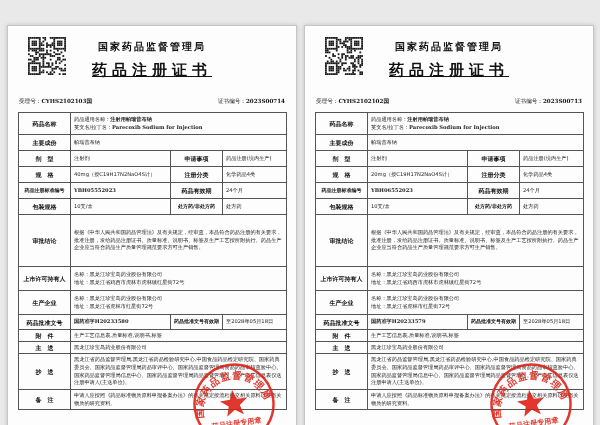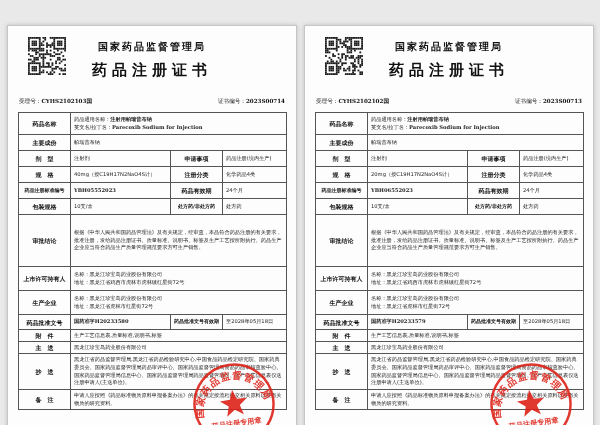--- a/index.html
+++ b/index.html
@@ -6,21 +6,21 @@
   body{width:600px;height:425px;background:#e9e9e9;position:relative;
        font-family:"DejaVu Sans",sans-serif;overflow:hidden;}
   .page{position:absolute;top:25px;width:288px;height:411px;background:#fdfdfd;
         border:1px solid #c6c6c6;box-shadow:0 0 4px rgba(0,0,0,.18);}
   .page.left{left:7px;}
   .page.right{left:304px;}
   .qr{position:absolute;left:20px;top:11px;width:38px;height:38px;fill:#1a1a1a;}
   .hdr{position:absolute;left:0;right:0;top:14px;text-align:center;color:#111;}
   .authority{font-size:10px;font-weight:bold;letter-spacing:2px;}
   .cert-title{font-size:15px;font-weight:bold;letter-spacing:5px;margin-top:7px;
-              font-family:"DejaVu Serif",serif;}
+              font-family:"DejaVu Serif",serif;text-decoration:underline;}
   .nos{position:absolute;left:11px;right:11px;top:72px;display:flex;
        justify-content:space-between;font-size:5.6px;color:#111;}
   .num{font-family:"DejaVu Serif",serif;font-weight:bold;}
   table{position:absolute;left:10px;top:86px;width:268px;border-collapse:collapse;
         table-layout:fixed;border:1.5px solid #2a2a2a;}
   col.c1{width:52px;} col.c2{width:100px;} col.c3{width:52px;} col.c4{width:64px;}
   td{border:1px solid #555;font-size:5.2px;padding:1px 3px;color:#222;
      line-height:1.5;vertical-align:middle;word-break:break-all;}
   td.lab{font-weight:bold;text-align:center;font-size:6px;color:#111;
          font-family:"DejaVu Serif",serif;padding:1px 1px;word-break:keep-all;}

